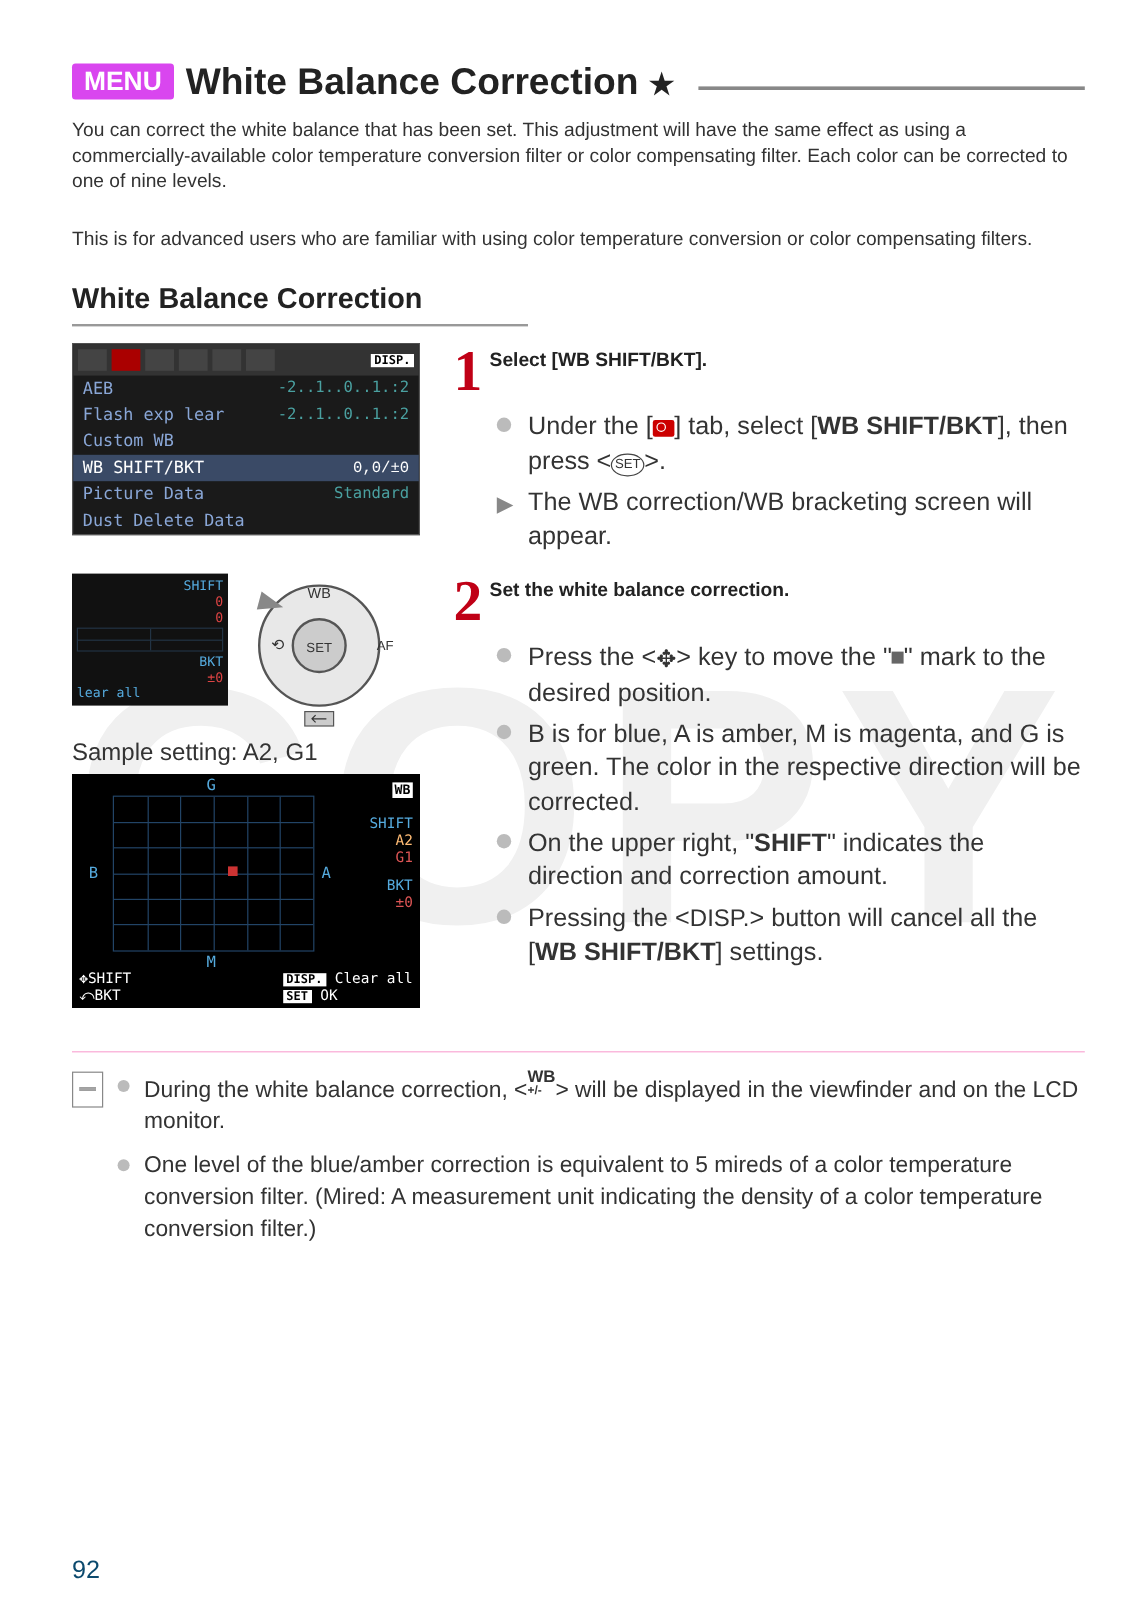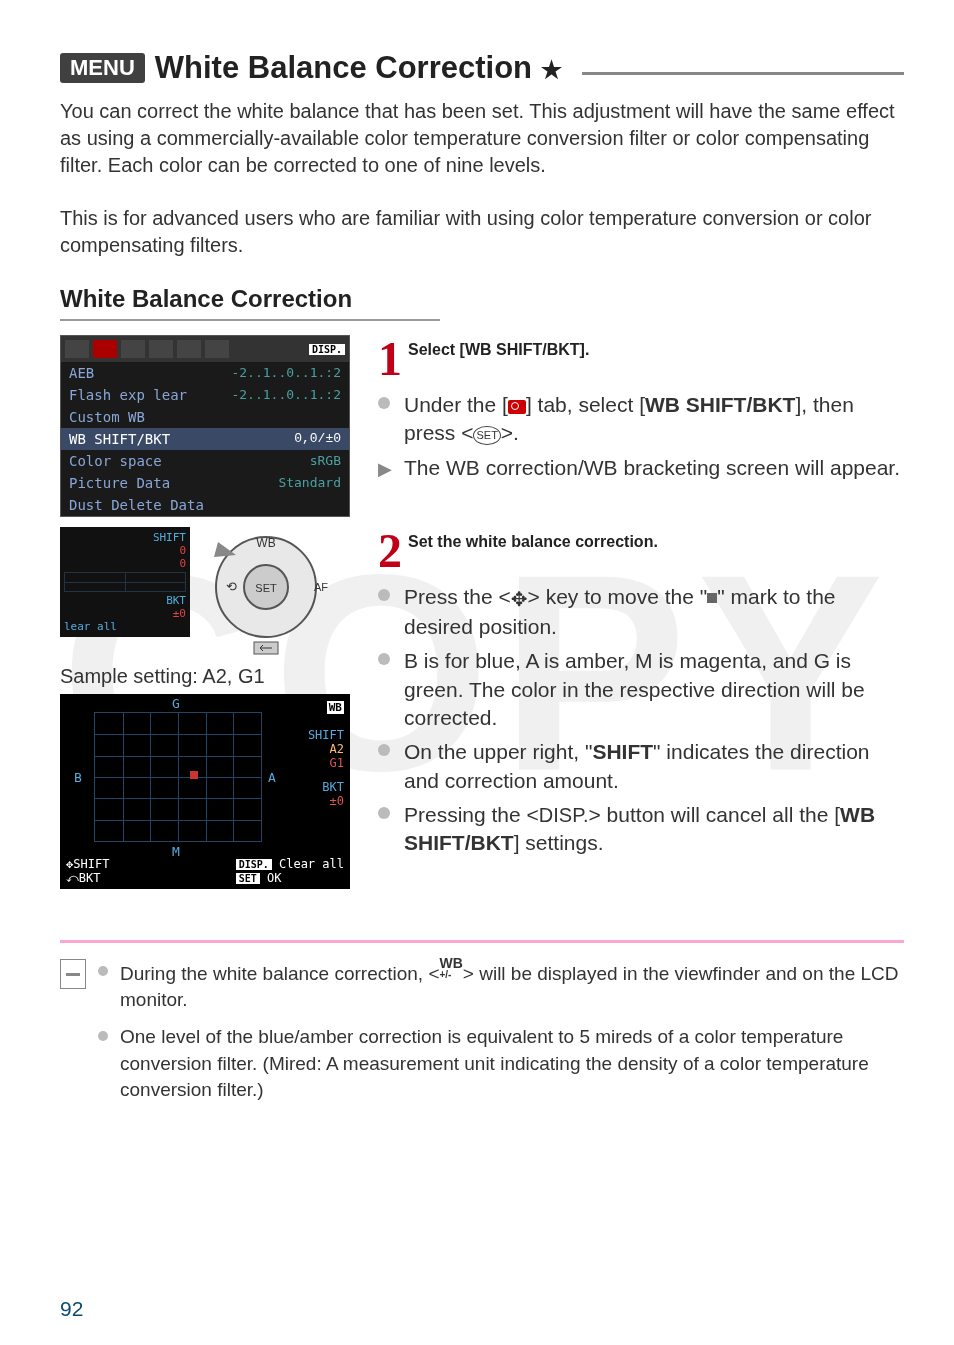--- a/index.html
+++ b/index.html
@@ -19,42 +19,42 @@
     font-size: 280px;
     color: #f0f0f0;
     font-weight: bold;
     letter-spacing: 10px;
     pointer-events: none;
     z-index: 0;
   }
   .content { position: relative; z-index: 1; }
   .title-row { display: flex; align-items: center; gap: 10px; margin-bottom: 12px; }
   .menu-badge {
-    background: #404040; color: #fff; font-weight: bold; font-size: 22px;
+    background: #d946ef; color: #fff; font-weight: bold; font-size: 22px;
     padding: 2px 10px; border-radius: 3px; font-family: Arial, sans-serif;
   }
   h1 { font-size: 31px; font-weight: bold; color: #222; }
   .star { font-size: 24px; }
   .title-line { flex: 1; border-top: 3px solid #888; margin-left: 10px; margin-top: 10px;}
-  .intro { font-size: 20px; line-height: 1.35; color: #333; margin-bottom: 26px; }
+  .intro { font-size: 16px; line-height: 1.35; color: #333; margin-bottom: 26px; }
   .section-head {
     font-size: 24px; font-weight: bold; color: #222;
     border-bottom: 2px solid #999; padding-bottom: 6px; margin-bottom: 14px;
     width: 380px;
   }
   .row { display: flex; gap: 18px; margin-bottom: 10px; }
   .left-col { width: 300px; flex-shrink: 0; }
   .right-col { flex: 1; }
   .step-num {
     font-size: 48px; font-weight: bold; color: #c00016;
     margin-right: 6px; line-height: 1; font-family: Georgia, serif;
   }
   .step-head { display: flex; align-items: flex-start; }
   .step-title { font-size: 16px; font-weight: bold; color: #222; margin-top: 6px; }
-  ul.bullets { list-style: none; margin-top: 8px; }
+  ul.bullets { list-style: none; margin-top: 8px; margin-left: 36px; }
   ul.bullets li { font-size: 21px; line-height: 1.35; color: #333; padding-left: 26px; position: relative; margin-bottom: 6px;}
   ul.bullets li .bull { position: absolute; left: 0; top: 6px; width: 12px; height: 12px; border-radius: 50%; background: #bbb; }
   ul.bullets li .arrow { position: absolute; left: 0; top: 3px; color: #888; font-size: 18px;}
   
   .cam-menu { background: #1a1a1a; width: 290px; font-family: monospace; border: 1px solid #555;}
   .cam-tabs { display: flex; background: #333; height: 26px; align-items:center; gap:4px; padding:0 4px;}
   .cam-tab { width: 24px; height: 18px; background: #444; font-size:11px; text-align:center;}
   .cam-tab.sel { background: #a00; }
   .disp-badge { margin-left:auto; background:#fff; color:#000; font-size:10px; padding:0 3px; font-weight:bold;}
   .cam-row { display:flex; justify-content:space-between; padding:3px 8px; color:#89a6d6; font-size:14px;}
@@ -74,21 +74,21 @@
   .wb-grid { position:absolute; left:34px; top:18px; width:168px; height:130px; border:1px solid #246;}
   .wb-grid .v { position:absolute; top:0; bottom:0; border-left:1px solid #246;}
   .wb-grid .h { position:absolute; left:0; right:0; border-top:1px solid #246;}
   .wb-mark { position:absolute; width:8px; height:8px; background:#c33; left:95px; top:58px;}
   .wb-labels span{ position:absolute; color:#5ad; font-size:13px;}
   .wb-right { position:absolute; right:6px; top:6px; text-align:right; font-size:12px;}
   .wb-right .hdr{ background:#fff; color:#000; font-weight:bold; padding:0 2px; font-size:11px;}
   .wb-bottom { position:absolute; bottom:4px; left:6px; right:6px; display:flex; justify-content:space-between; font-size:12px; align-items:center;}
   .wb-badge { background:#fff; color:#000; font-weight:bold; font-size:10px; padding:0 3px;}
   
-  .notes-box { border-top:3px solid #f9a8d4; margin-top:51px; padding-top:16px; display:flex; gap:12px;}
+  .notes-box { border-top:1px solid #f9a8d4; margin-top:36px; padding-top:16px; display:flex; gap:12px;}
   .note-icon { width:26px; height:30px; border:1px solid #888; font-size:12px; display:flex; flex-direction:column; align-items:center; justify-content:center; flex-shrink:0;}
   .note-icon span{border-top:1px solid #888; width:60%;}
   ul.notes { list-style:none; font-size:19px; line-height:1.4; color:#333;}
   ul.notes li { position:relative; padding-left:22px; margin-bottom:10px;}
   ul.notes li::before { content:""; position:absolute; left:0; top:7px; width:10px; height:10px; border-radius:50%; background:#bbb;}
   .page-num { position:absolute; bottom:24px; left:60px; font-size:21px; color:#0c4a6e;}
   .small-icon { display:inline-block; vertical-align:middle;}
   .cam-icon { width:18px; height:14px; background:#c00; border-radius:2px; display:inline-block; position:relative; vertical-align:-2px;}
   .cam-icon::after{content:"";position:absolute;width:6px;height:6px;border:1px solid #fff;border-radius:50%;left:3px;top:2px;}
   .set-circ { display:inline-block; border:1.5px solid #444; border-radius:50%; font-size:11px; padding:1px 2px; vertical-align:1px;}
@@ -139,24 +139,20 @@
             <span class="val">-2..1..0..1.:2</span>
           </div>
         <div class="cam-row">
             <span>Custom WB</span>
           </div>
         <div class="cam-row sel">
             <span>WB SHIFT/BKT</span>
             <span class="val">0,0/±0</span>
           </div>
         <div class="cam-row">
-            <span>Color space</span>
-            <span class="val">sRGB</span>
-          </div>
-        <div class="cam-row">
             <span>Picture Data</span>
             <span class="val">Standard</span>
           </div>
         <div class="cam-row">
             <span>Dust Delete Data</span>
           </div>
       </div>
     </div>
     <div class="right-col">
       <div class="step-head">

